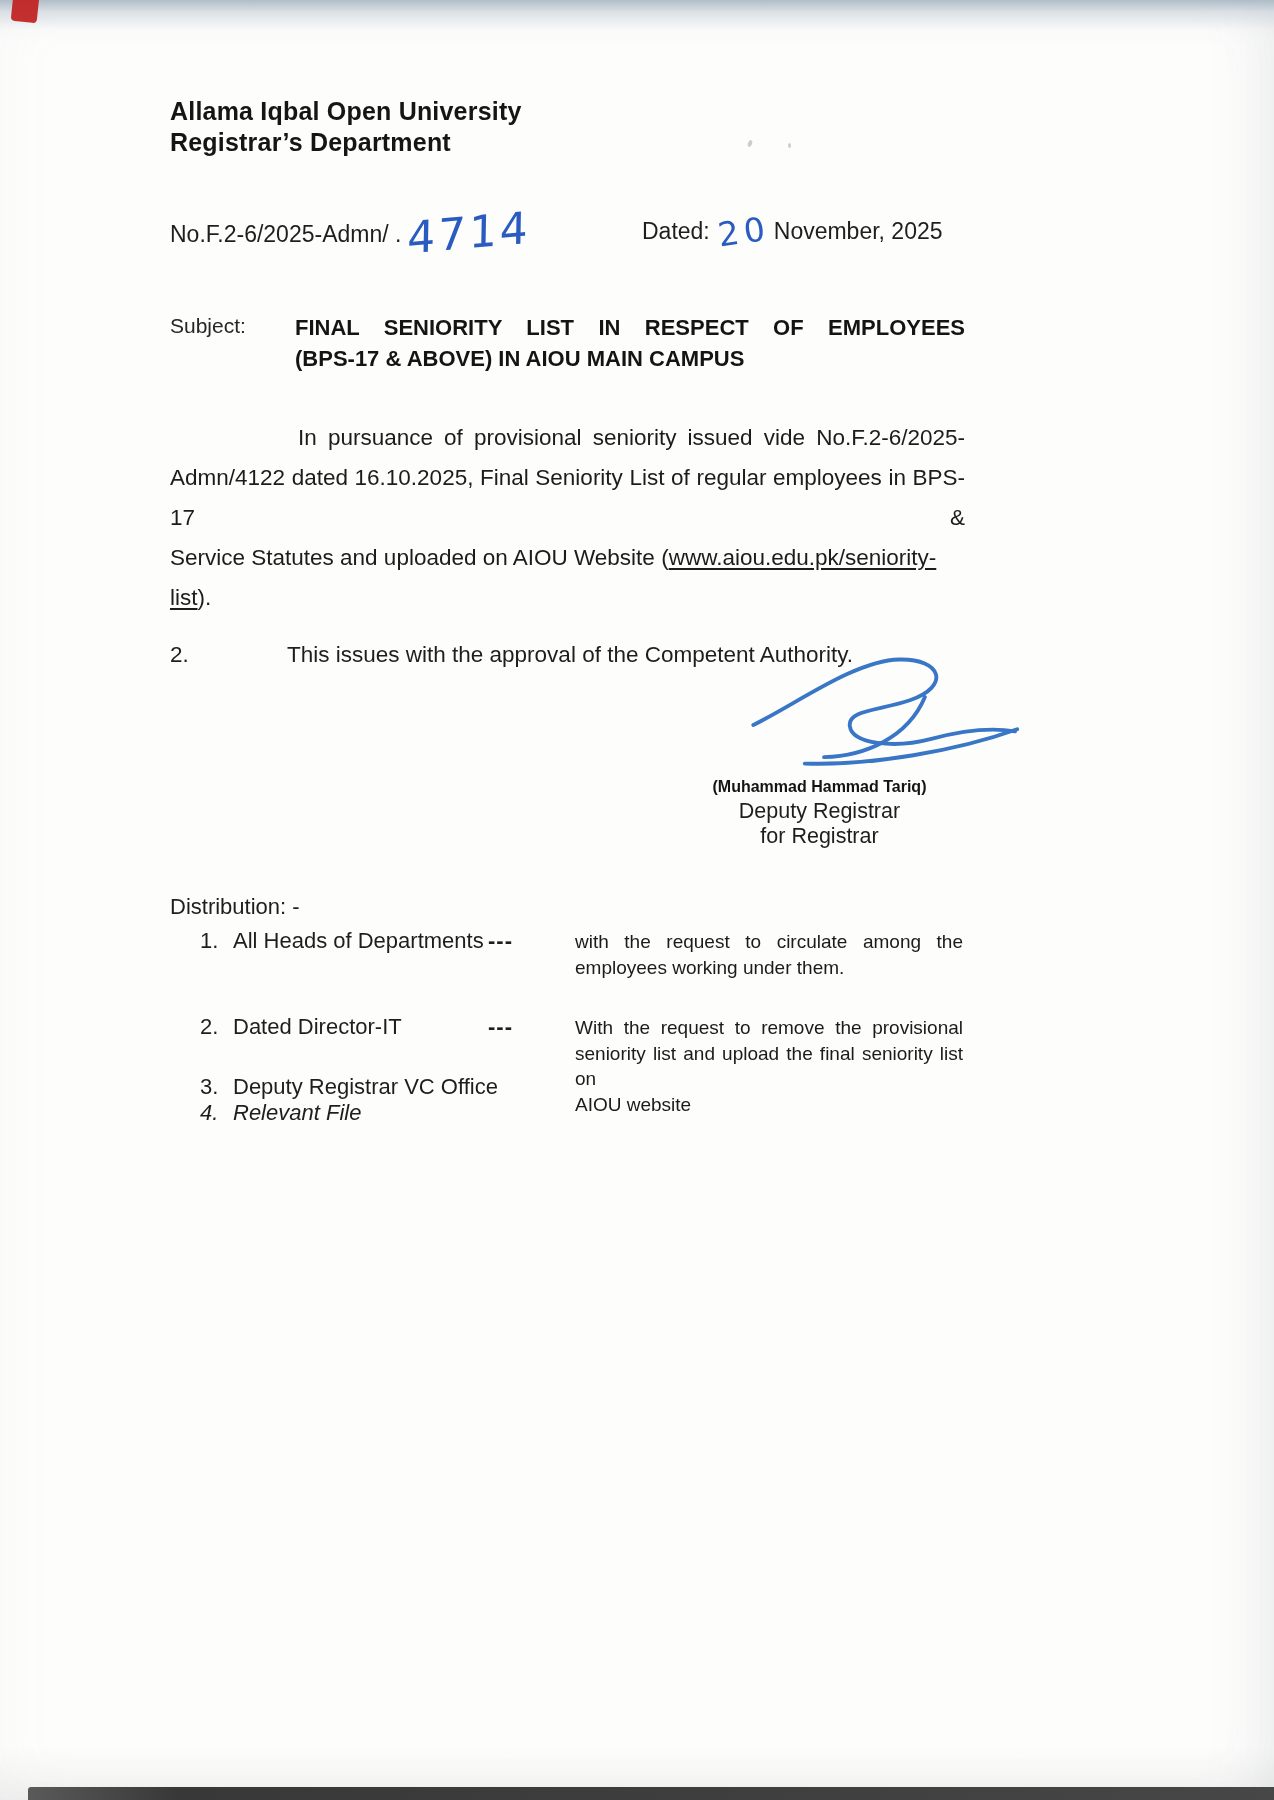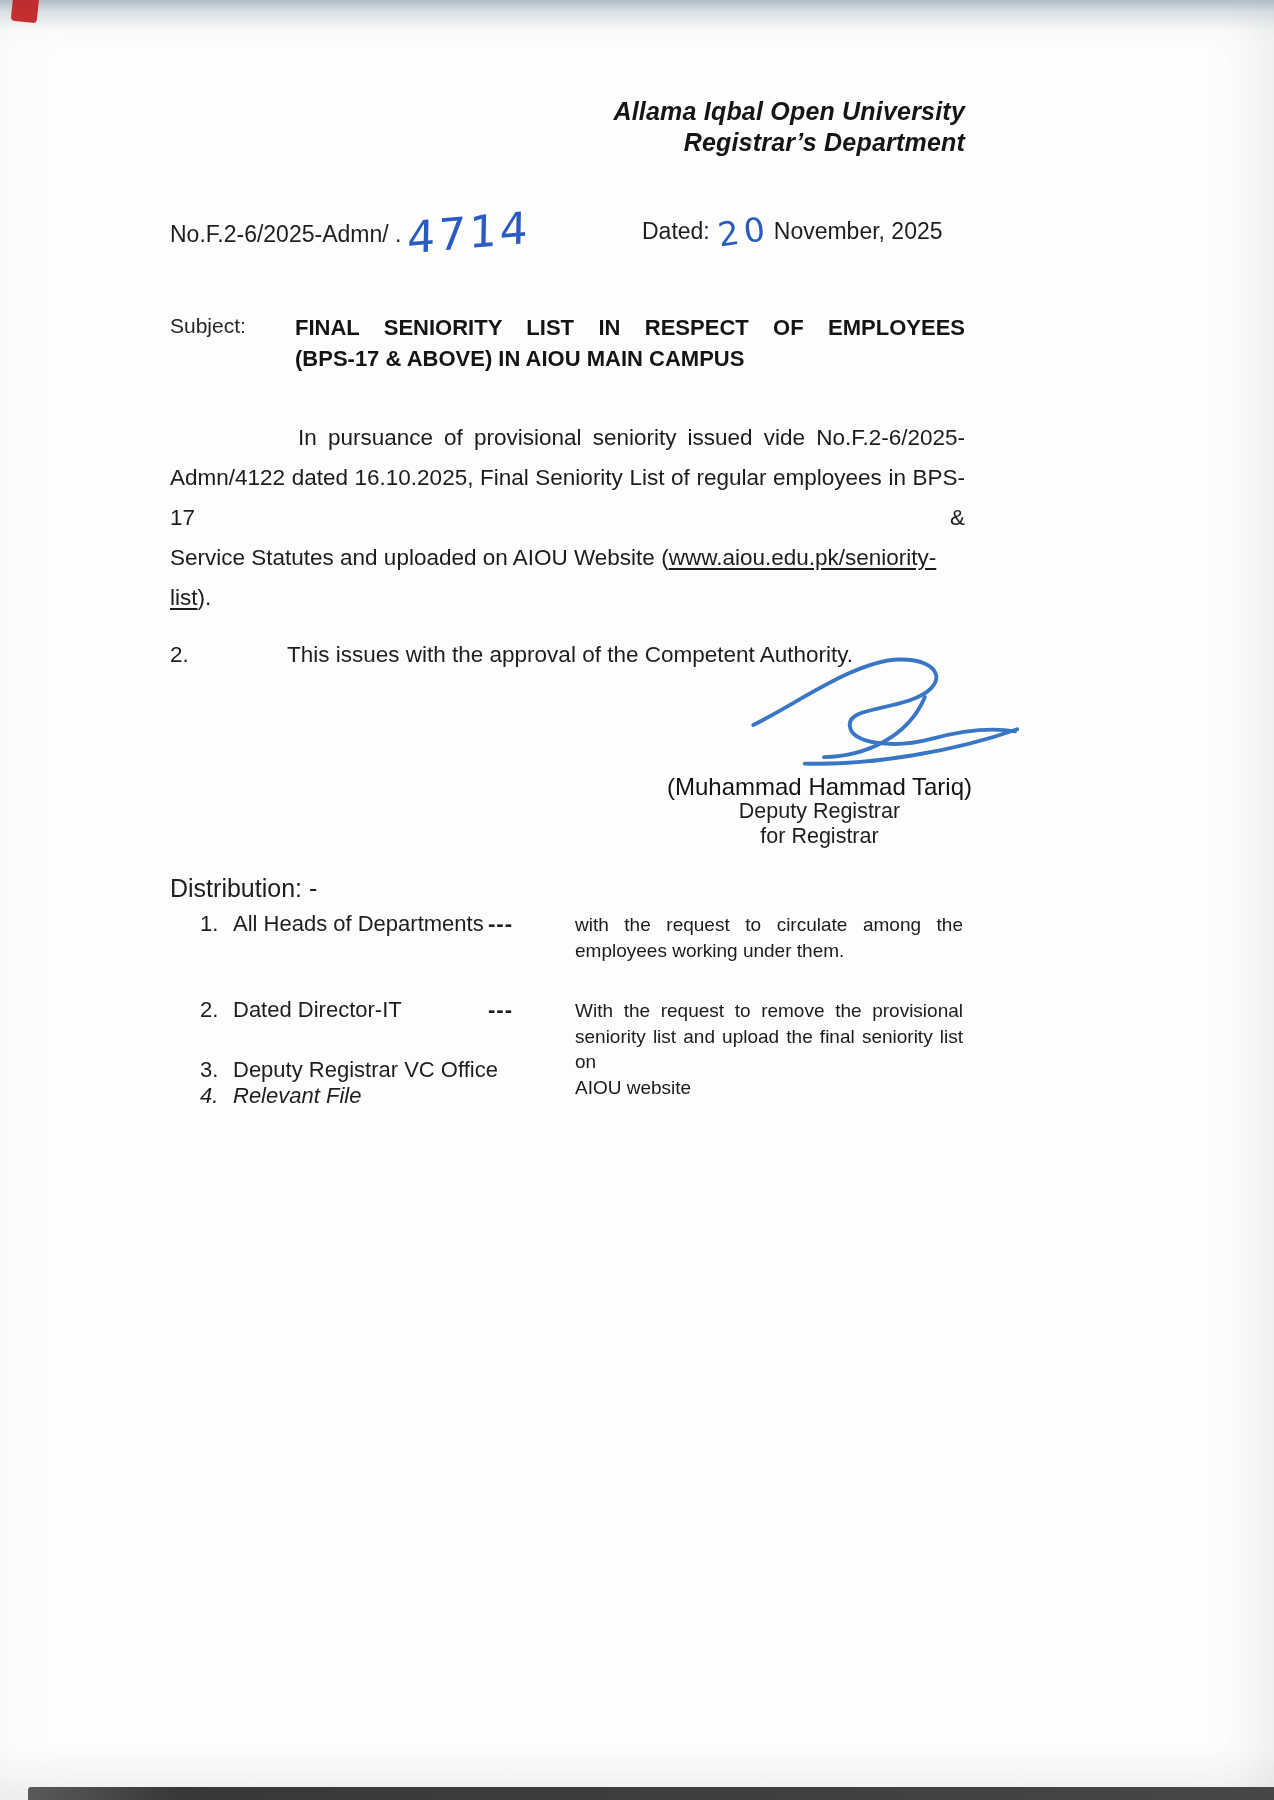--- a/index.html
+++ b/index.html
@@ -23,21 +23,21 @@
     background:#c02020;border-radius:2px 2px 4px 4px;transform:rotate(6deg);opacity:.92;}
   .scan-bottom-band{position:absolute;bottom:0;left:28px;right:0;height:13px;
     background:linear-gradient(90deg,#5a5a5a 0%,#383838 12%,#3f3f3f 60%,#474747 100%);
     border-radius:3px 0 0 0;}
   .speck{position:absolute;background:rgba(90,95,105,.3);border-radius:50%;}
   .speck.s1{left:748px;top:140px;width:4px;height:7px;transform:rotate(20deg);}
   .speck.s2{left:788px;top:143px;width:3px;height:5px;}
 
   .content{position:absolute;left:170px;top:0;width:795px;}
 
-  .doc-title{margin-top:96px;text-align:right;font-weight:bold;font-size:25px;line-height:31px;letter-spacing:.2px;color:#151515;font-style:italic;}
+  .doc-title{margin-top:96px;text-align:left;font-weight:bold;font-size:25px;line-height:31px;letter-spacing:.2px;color:#151515;}
 
   .refline{position:relative;margin-top:48px;height:46px;font-size:23px;}
   .ref-left{position:absolute;left:0;top:12px;white-space:nowrap;}
   .hand{color:#2a5bc0;font-family:"DejaVu Sans", sans-serif;}
   .hw-number{display:inline-block;font-size:44px;line-height:30px;transform:rotate(-5deg) skewX(-6deg);
     letter-spacing:3px;vertical-align:-6px;margin-left:6px;font-weight:500;}
   .ref-right{position:absolute;left:472px;top:12px;white-space:nowrap;}
   .hw-date{display:inline-block;font-size:33px;line-height:20px;transform:rotate(-8deg);
     letter-spacing:5px;vertical-align:-4px;margin:0 4px 0 8px;font-weight:500;}
 
@@ -50,24 +50,24 @@
   .para1 .indent{text-indent:128px;}
   .linktext{text-decoration:underline;text-underline-offset:3px;}
 
   .para2{position:relative;margin-top:24px;font-size:22.5px;height:32px;}
   .para2-num{position:absolute;left:0;top:0;}
   .para2-text{position:absolute;left:117px;top:0;white-space:nowrap;}
 
   .sigblock{position:relative;margin-top:0;height:200px;}
   .sig-svg{position:absolute;left:562px;top:-22px;width:300px;height:118px;overflow:visible;}
   .sig-lines{position:absolute;left:482px;top:100px;width:335px;text-align:center;}
-  .sig-name{font-weight:normal;font-size:24px;line-height:25px;color:#141414;}
+  .sig-name{font-weight:bold;font-size:16px;line-height:25px;color:#141414;}
   .sig-role{font-size:21.5px;line-height:25px;}
 
-  .dist-heading{margin-top:0;font-size:25px;}
+  .dist-heading{margin-top:20px;font-size:22px;}
 
   .dist-row{position:relative;padding-left:30px;}
   .dist-row.r0{margin-top:8px;height:86px;}
   .dist-row.r1{height:60px;}
   .dist-row.r2{height:26px;}
   .dist-row.r3{height:26px;font-style:italic;}
   .dist-num{display:inline-block;width:33px;font-size:22px;}
   .dist-label{font-size:22px;}
   .dist-dashes{position:absolute;left:318px;top:0;font-size:22px;font-weight:bold;letter-spacing:1px;}
   .dist-note{position:absolute;left:405px;top:1px;width:388px;font-size:19px;line-height:25.5px;color:#1b1b1b;}

